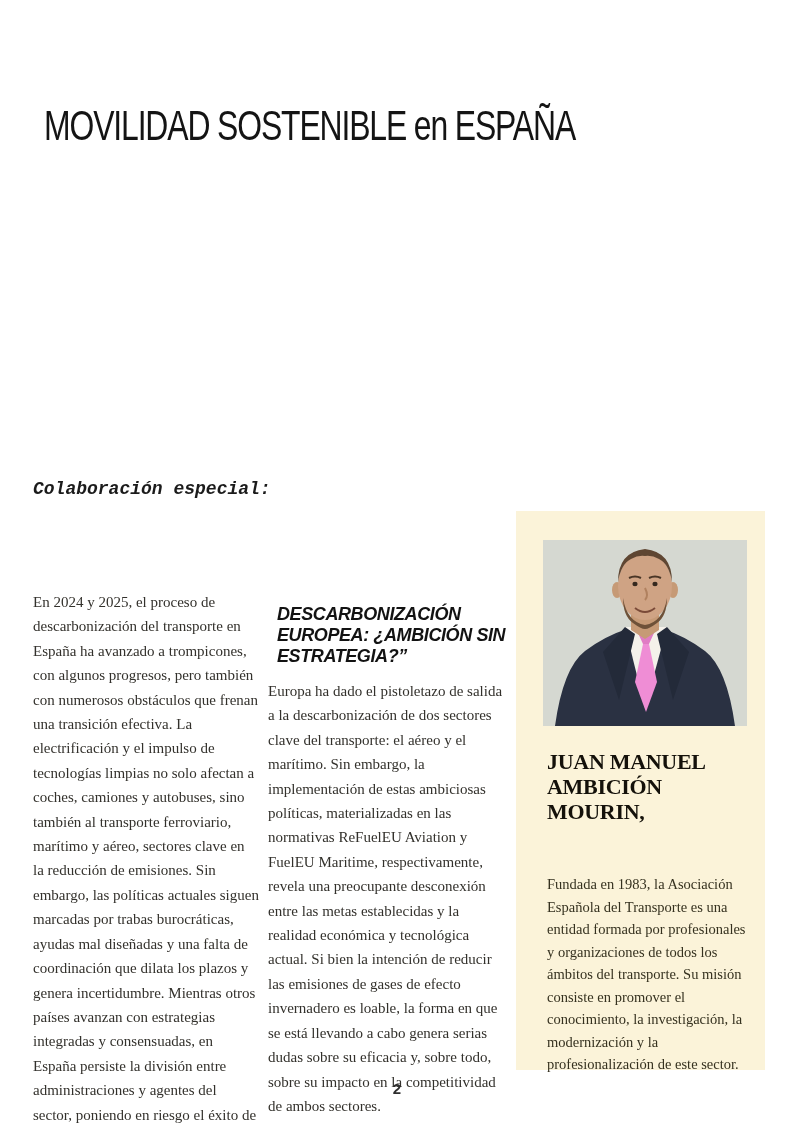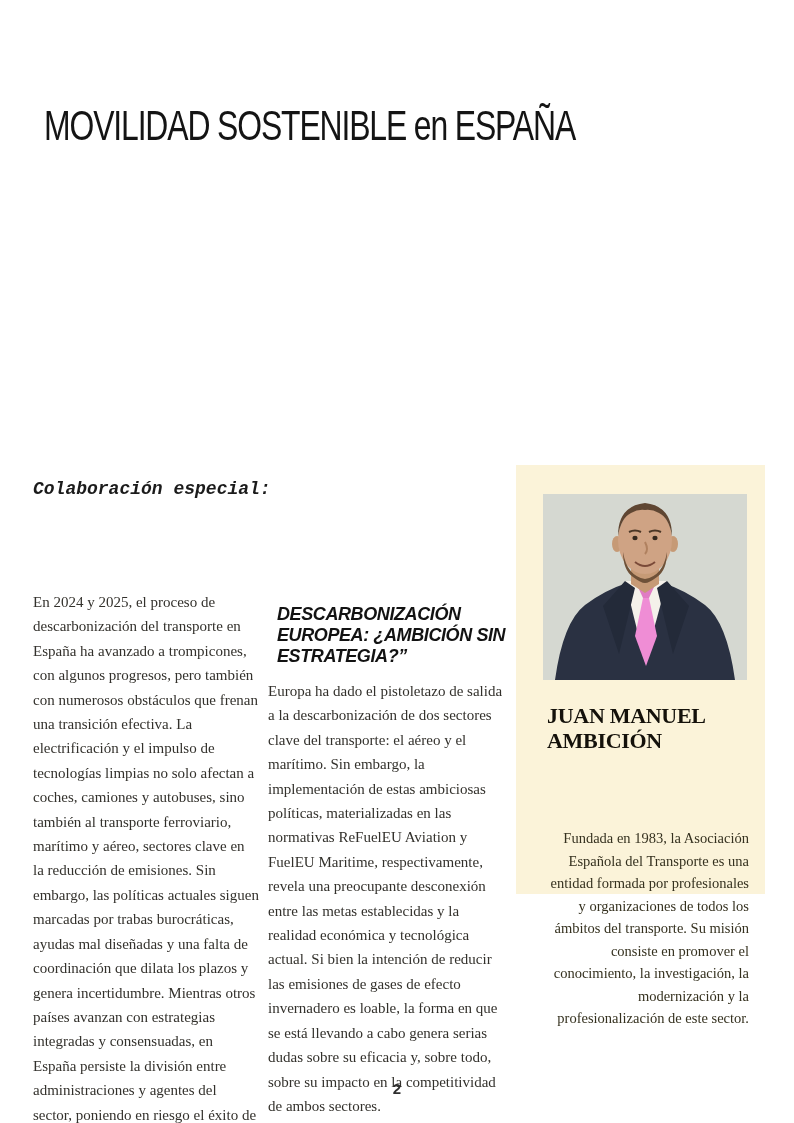--- a/index.html
+++ b/index.html
@@ -39,37 +39,37 @@
     position:absolute; left:260px; top:587px; width:240px; margin:17px;
     font-family:"Liberation Sans", sans-serif;
     font-size:18px; line-height:21px; font-weight:700;
     color:#121212; letter-spacing:-0.4px;font-style:italic;
   }
   .col-mid-body {
     position:absolute; left:268px; top:679px; width:238px; margin:0;
     font-size:15px; line-height:24.4px; color:#33312c;
   }
   .profile-box {
-    position:absolute; left:516px; top:465px; width:249px; height:429px;
+    position:absolute; left:516px; top:511px; width:249px; height:559px;
     background:#FBF3D9;
   }
   .photo {
     position:absolute; left:27px; top:29px; width:204px; height:186px;
     background:#D5D8D1; overflow:hidden;
   }
   .photo svg { display:block; width:204px; height:186px; }
   .profile-name {
     position:absolute; left:31px; top:238px; margin:0;
     font-family:"Liberation Serif", serif; font-weight:700;
     font-size:22px; line-height:25px; color:#14110a; letter-spacing:-0.3px;
   }
   .profile-name span { display:block; }
   .profile-desc {
     position:absolute; left:31px; top:362px; width:202px; margin:0;
-    font-size:14.5px; line-height:22.5px; color:#35311f;text-align:right;
+    font-size:14.5px; line-height:22.5px; color:#35311f;
   }
   .page-number {
     position:absolute; left:0; right:0; top:1080px; text-align:center;
     font-family:"Liberation Sans", sans-serif;
     font-size:15px; font-weight:700; color:#2e2e2e;
   }
 </style>
 </head>
 <body>
 
@@ -120,19 +120,20 @@
         <path d="M102,48 Q106,56 102,60" stroke="#B0815F" stroke-width="2" fill="none"></path>
 
         <path d="M80,58 Q84,82 102,85 Q120,82 124,58 Q124,76 114,83 Q106,89 102,89 Q98,89 90,83 Q80,76 80,58 Z" fill="#6E5138"></path>
 
         <path d="M92,68 Q102,76 112,68" stroke="#7A4A38" stroke-width="2" fill="none"></path>
       </svg>
     </div>
     <h3 class="profile-name">
       <span>JUAN MANUEL</span>
       <span>AMBICIÓN</span>
+      <span>MOURIN,</span>
     </h3>
     <p class="profile-desc">Fundada en 1983, la Asociación Española del Transporte es una entidad formada por profesionales y organizaciones de todos los ámbitos del transporte. Su misión consiste en promover el conocimiento, la investigación, la modernización y la profesionalización de este sector.</p>
   </aside>
 
   <div class="page-number">2</div>
 
 </div>
 
 </body></html>

